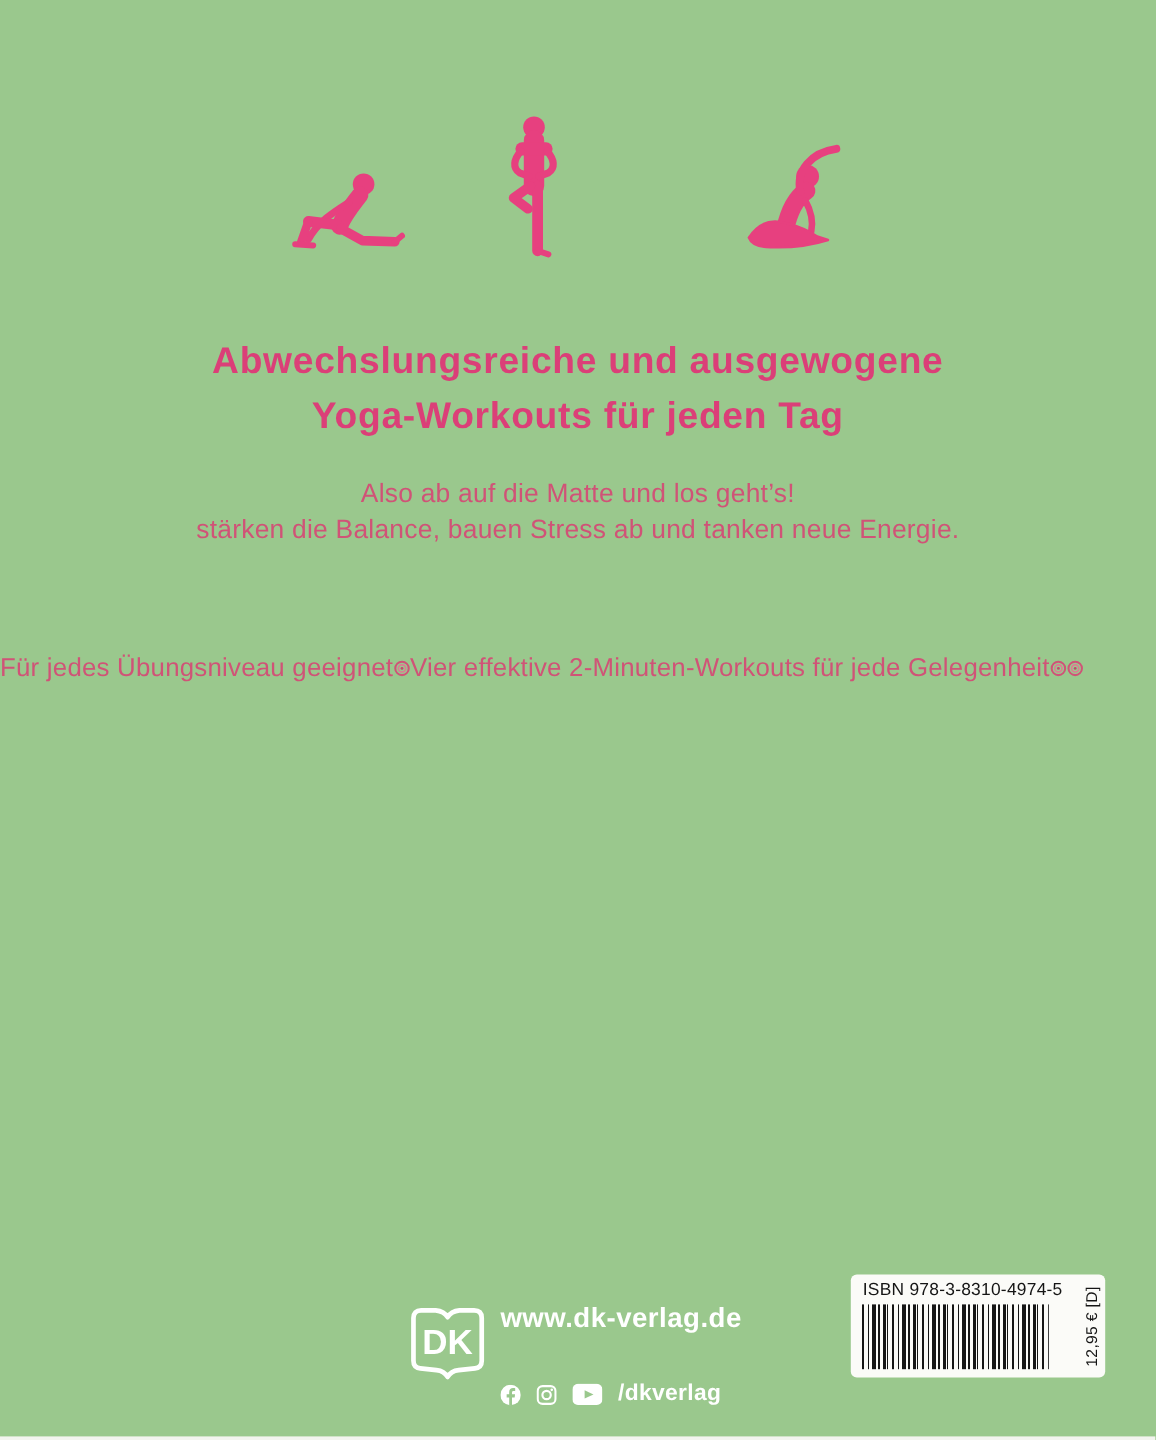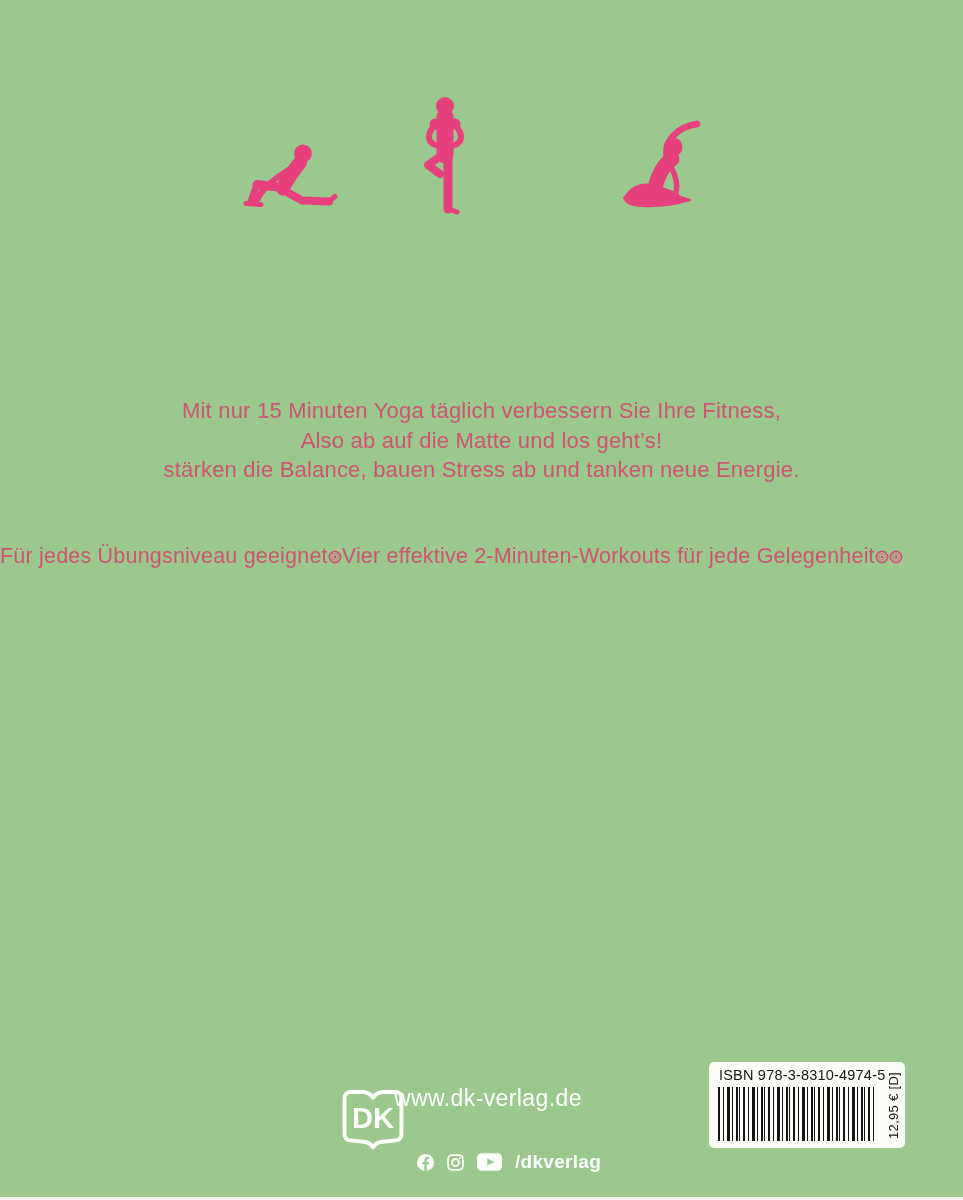--- a/index.html
+++ b/index.html
@@ -35,32 +35,32 @@
     position:absolute;left:0;top:541px;width:100%;
     display:flex;align-items:center;
     color:#d05377;font-size:21.5px;letter-spacing:0.2px;
   }
   .feature{height:31px;line-height:31px;white-space:nowrap;}
   .sep{height:31px;display:flex;align-items:center;justify-content:center;}
 
   
   .dk-logo{position:absolute;left:333px;top:1087px;width:80px;height:64px;}
   .website{
-    position:absolute;left:394px;top:1085px;
-    color:#ffffff;font-size:23px;font-weight:normal;letter-spacing:0.4px;
+    position:absolute;left:417px;top:1085px;
+    color:#ffffff;font-size:23px;font-weight:bold;letter-spacing:0.4px;
   }
   .social-row{
     position:absolute;left:417px;top:1118px;height:20px;
     display:flex;align-items:center;gap:13px;color:#ffffff;margin-top:34px;
   }
   .handle{font-size:19px;font-weight:bold;letter-spacing:0.3px;}
 
   
   .barcode-box{
-    position:absolute;left:709px;top:1062px;width:196px;height:86px;
+    position:absolute;left:709px;top:1062px;width:212px;height:86px;
     background:#fbfbf8;border-radius:5px;
   }
   .isbn{
     position:absolute;left:10px;top:5px;width:170px;
     color:#151515;font-size:14.5px;letter-spacing:0.2px;white-space:nowrap;
   }
   .bars{
     position:absolute;left:9px;top:25px;width:156px;height:54px;
     background-image:
       repeating-linear-gradient(90deg,
@@ -116,23 +116,26 @@
   <svg class="sil sil-3" viewBox="0 0 88 92">
     <g fill="#e7407f" stroke="#e7407f" stroke-linecap="round" stroke-linejoin="round">
       <circle cx="55" cy="29" r="9.5" stroke="none"></circle>
       <path d="M36,74 C39,60 45,47 54,41" fill="none" stroke-width="15"></path>
       <path d="M49,42 C45,24 58,9 79,6" fill="none" stroke-width="6.5"></path>
       <path d="M53,49 C58,58 60,66 58,75" fill="none" stroke-width="5.5"></path>
       <path d="M6,80 Q18,62 37,68 Q53,72 63,79 L72,82 Q50,89 24,88 Q9,88 6,80 Z" stroke-width="2"></path>
     </g>
   </svg>
 
+  <div class="headline">
+    <div>Abwechslungsreiche und ausgewogene</div>
+    <div>Yoga-Workouts für jeden Tag</div>
+  </div>
 
   <div class="intro">
-    <div>Mit nur 15 Minuten Yoga täglich verbessern Sie Ihre Fitness,</div>
     <div>Also ab auf die Matte und los geht’s!</div>
     <div>stärken die Balance, bauen Stress ab und tanken neue Energie.</div>
   </div>
 
   <div class="features">
     <div class="feature">Für jedes Übungsniveau geeignet</div>
     <div class="sep">
       <svg width="14" height="14" viewBox="0 0 14 14">
         <circle cx="7" cy="7" r="5.6" fill="none" stroke="#d05377" stroke-width="1.7"></circle>
         <circle cx="7" cy="7" r="3" fill="none" stroke="#dd7b93" stroke-width="1.4"></circle>

